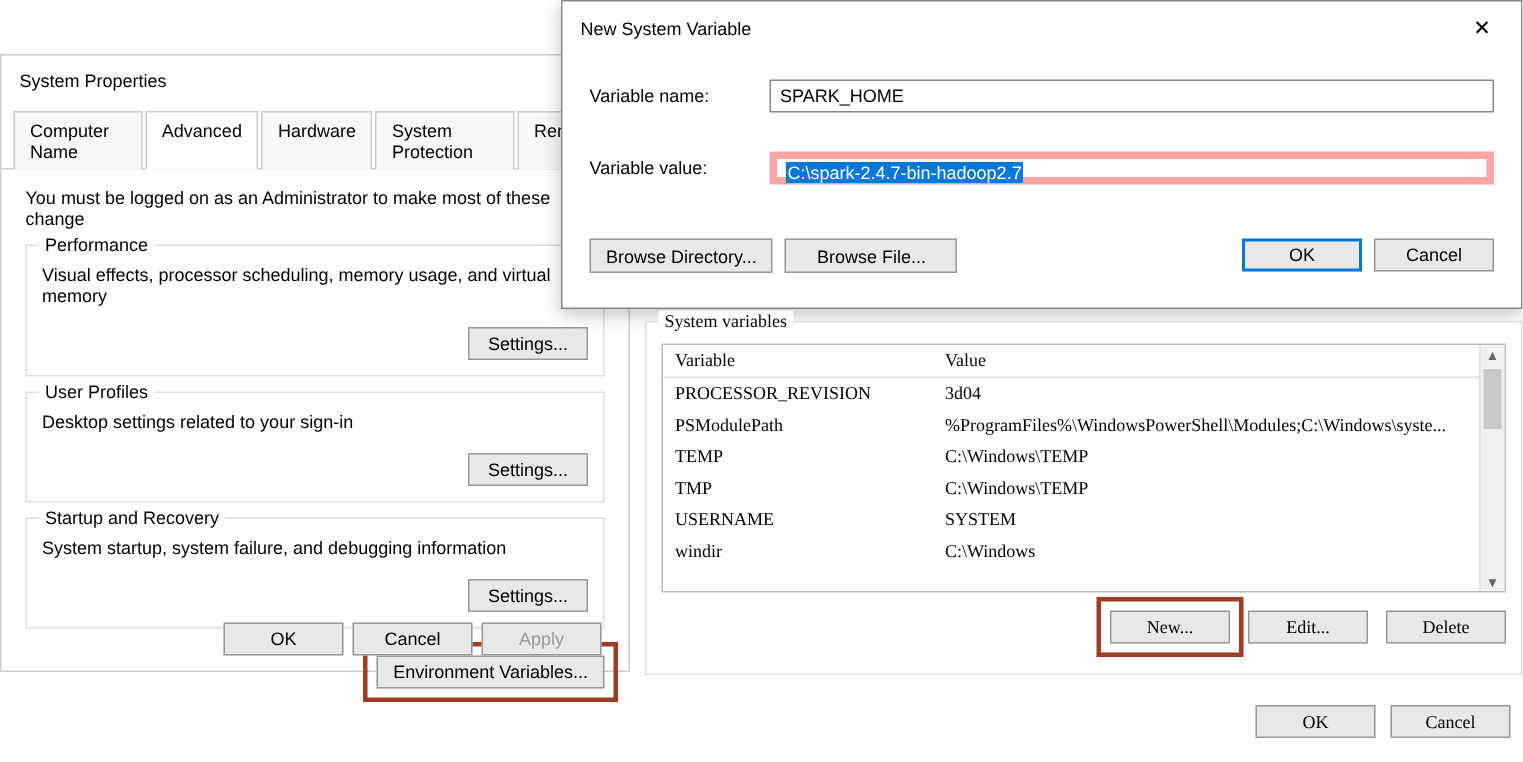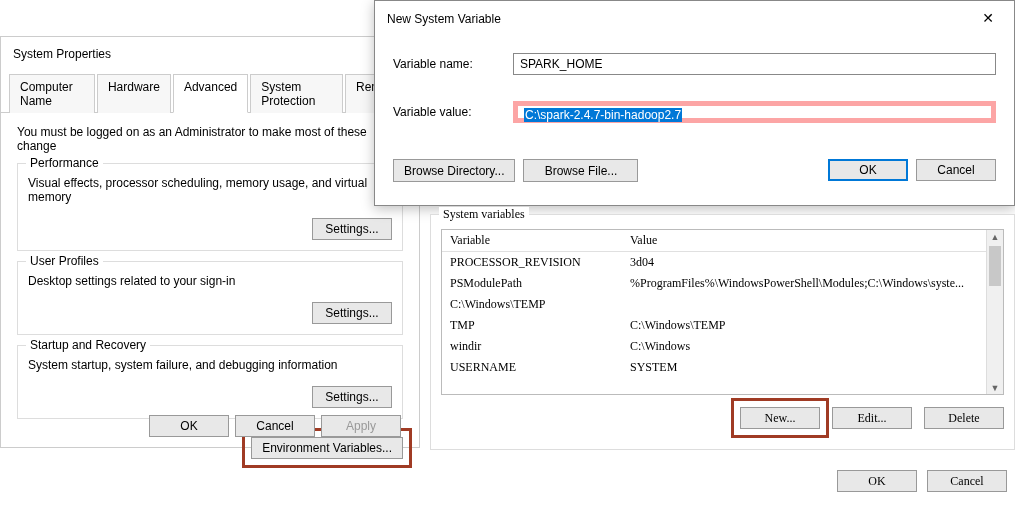--- a/index.html
+++ b/index.html
@@ -205,22 +205,22 @@
       padding-right: 8px;
     }
   </style>
 </head>
 <body>
 
 <div class="sysprops">
   <div class="sysprops-title">System Properties</div>
   <div class="tabs">
     <div class="tab">Computer Name</div>
+    <div class="tab active">Advanced</div>
     <div class="tab">Hardware</div>
-    <div class="tab active">Advanced</div>
     <div class="tab">System Protection</div>
     <div class="tab">Remote</div>
   </div>
   <div class="tab-body">
     <div>You must be logged on as an Administrator to make most of these change</div>
 
     <div class="group">
       <div class="group-title">Performance</div>
       <div class="group-desc">Visual effects, processor scheduling, memory usage, and virtual memory</div>
       <div class="btn-row">
@@ -293,33 +293,34 @@
         </div>
         <div class="tblrow">
           <div class="col-var">PROCESSOR_REVISION</div>
           <div class="col-val">3d04</div>
         </div>
         <div class="tblrow">
           <div class="col-var">PSModulePath</div>
           <div class="col-val">%ProgramFiles%\WindowsPowerShell\Modules;C:\Windows\syste...</div>
         </div>
         <div class="tblrow">
+          <div class="col-var">TEMP</div>
           <div class="col-val">C:\Windows\TEMP</div>
         </div>
         <div class="tblrow">
           <div class="col-var">TMP</div>
           <div class="col-val">C:\Windows\TEMP</div>
         </div>
         <div class="tblrow">
+          <div class="col-var">USERNAME</div>
+          <div class="col-val">SYSTEM</div>
+        </div>
+        <div class="tblrow">
           <div class="col-var">windir</div>
           <div class="col-val">C:\Windows</div>
-        </div>
-        <div class="tblrow">
-          <div class="col-var">USERNAME</div>
-          <div class="col-val">SYSTEM</div>
         </div>
       </div>
       <div class="scrollbar">
         <div style="text-align:center;font-size:9px;color:#666;padding-top:2px;">▲</div>
         <div class="scroll-thumb"></div>
         <div style="position:absolute;bottom:1px;left:0;right:0;text-align:center;font-size:9px;color:#666;">▼</div>
       </div>
     </div>
     <div class="sysvars-btns">
       <button class="win-btn highlight-red">New...</button>

